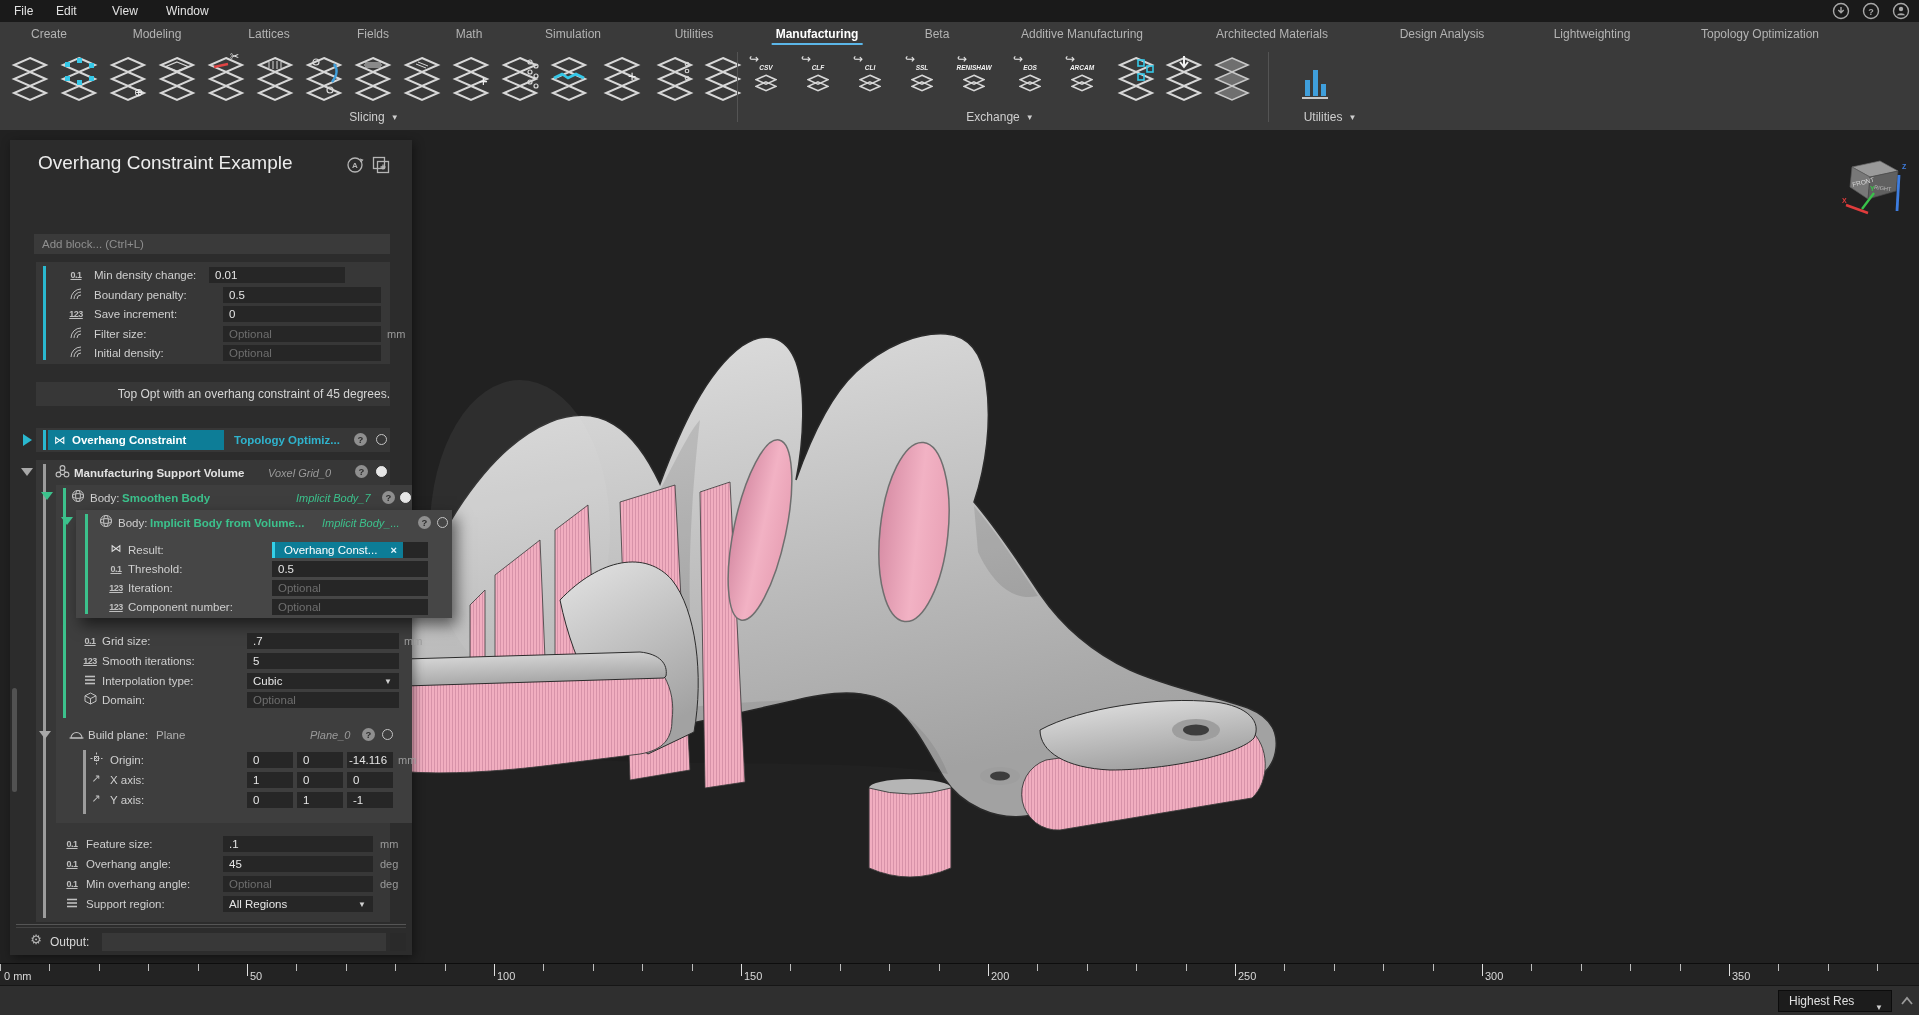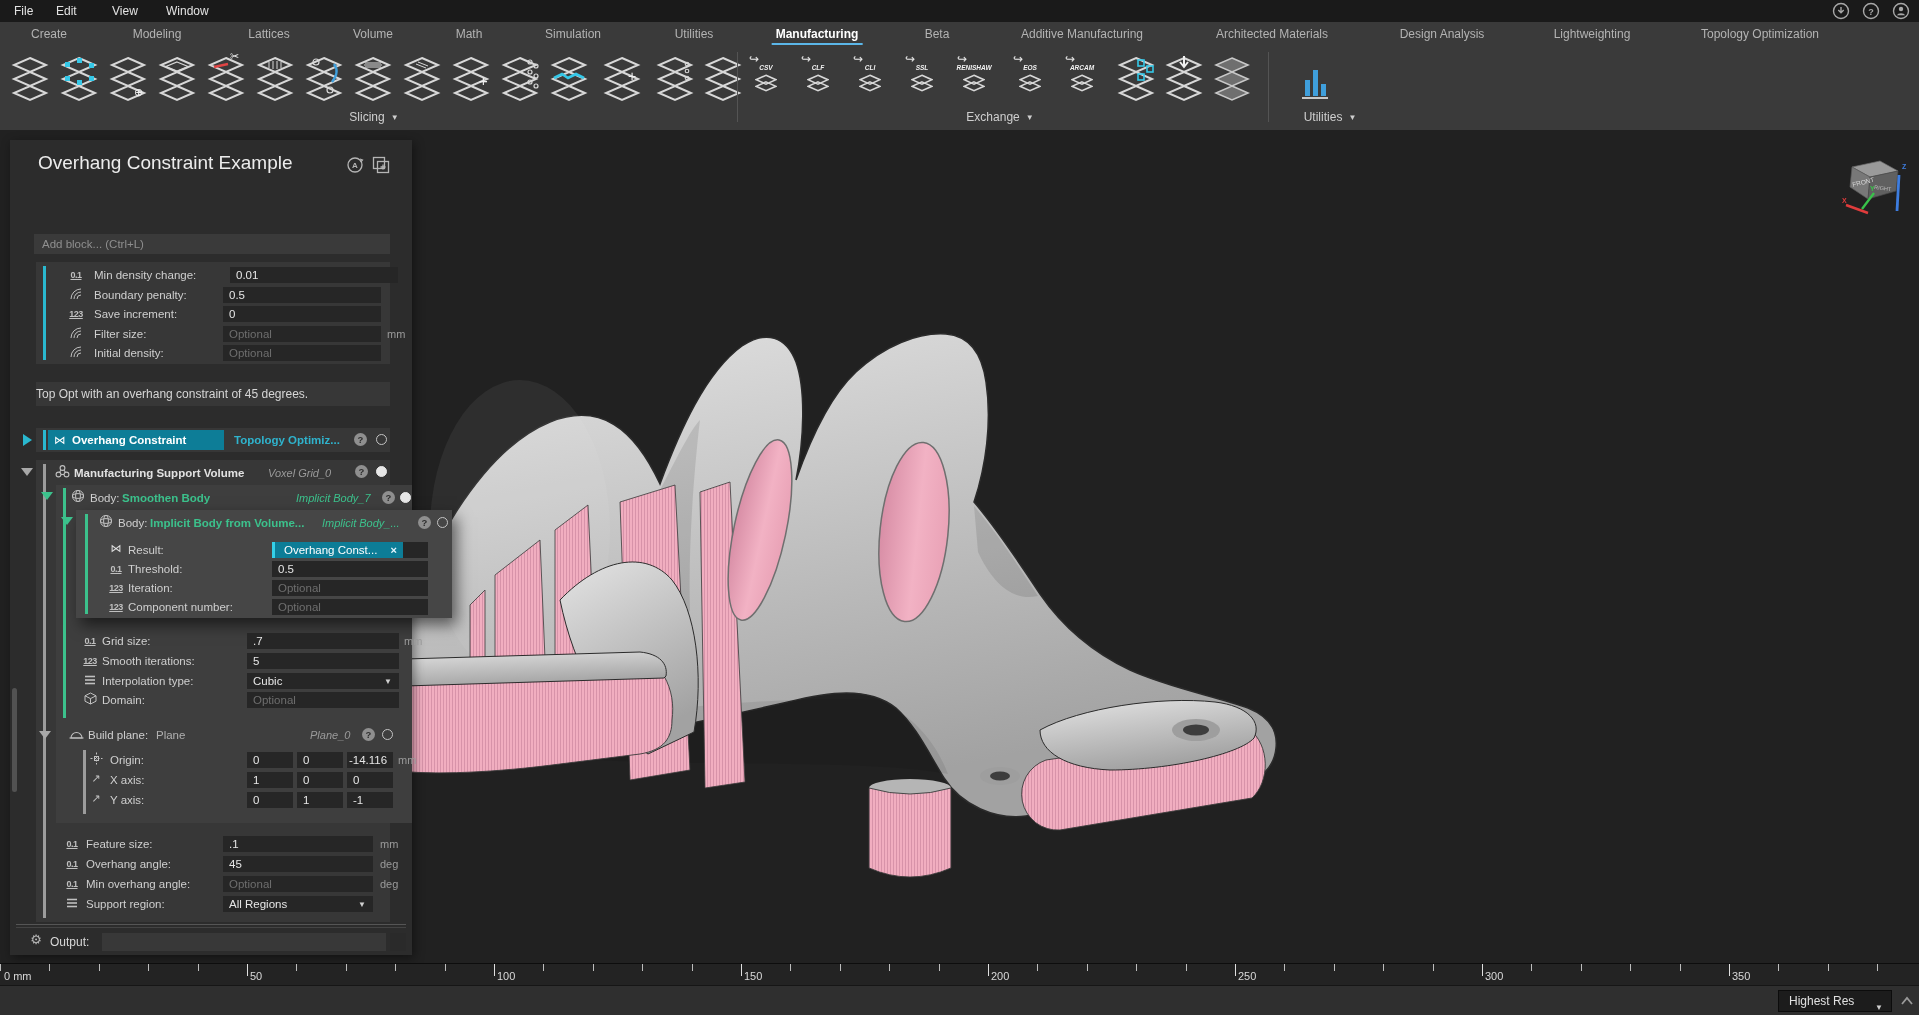--- a/index.html
+++ b/index.html
@@ -60,21 +60,21 @@
   .tri-d { position:absolute; width:0; height:0; border-left:6px solid transparent; border-right:6px solid transparent; border-top:8px solid #a8a8a8; }
   .tri-d.green { border-top-color:#3cc18c; }
   .seltab { position:absolute; background:#0d7d97; color:#ffffff; font-size:11.5px; font-weight:bold; line-height:20px; }
   .alttab { position:absolute; color:#2fb3cd; font-size:11.5px; font-weight:bold; line-height:20px; }
   .chip { position:absolute; height:16px; background:#0d7d97; color:#fff; font-size:11.5px; line-height:16px; }
   .chipbar { position:absolute; left:0; top:0; width:3px; height:16px; background:#35d0e8; }
   .chipx { position:absolute; right:6px; top:0; color:#e8f8ff; font-size:11px; font-weight:bold; }
   .selarrow { position:absolute; font-size:8px; color:#d0d0d0; }
   .divider { position:absolute; height:1px; background:#555; }
   .scrollthumb { position:absolute; left:2px; width:5px; border-radius:3px; background:#525252; }
-  .comment { position:absolute; background:#373737; color:#d6d6d6; font-size:12px; text-align:left; }
+  .comment { position:absolute; background:#373737; color:#d6d6d6; font-size:12px; text-align:right; }
 
   
   .ruler { position:absolute; left:0; top:963px; width:1919px; height:22px; background:#232323; border-top:1px solid #0d0d0d; }
   .ruler::before { content:""; position:absolute; left:0; top:0; right:0; height:7px;
     background:repeating-linear-gradient(90deg,#bdbdbd 0 1px,transparent 1px 49.4px); }
   .rmajor { position:absolute; top:0; }
   .rmajor .tick { position:absolute; left:0; top:0; width:1px; height:12px; background:#e0e0e0; }
   .rmajor .lbl { position:absolute; left:3px; top:6px; font-size:11px; color:#d8d8d8; white-space:nowrap; }
   .statusbar { position:absolute; left:0; top:985px; width:1919px; height:30px; background:#2f2f2f; border-top:1px solid #161616; }
   .resdrop { position:absolute; left:1778px; top:4px; width:114px; height:22px; background:#1c1c1c; border:1px solid #0c0c0c; color:#e0e0e0; font-size:12px; line-height:20px; padding-left:10px; }
@@ -102,21 +102,21 @@
         <circle cx="9" cy="9" r="7.5" fill="none" stroke="#a8a8a8" stroke-width="1.4"></circle>
         <circle cx="9" cy="7" r="2.2" fill="#a8a8a8"></circle>
         <path d="M4.8 13.2 a4.5 3.2 0 0 1 8.4 0 Z" fill="#a8a8a8"></path>
       </svg>
   </div>
 
   <div class="ribbontabs">
     <span class="rtab" style="left:49px">Create</span>
     <span class="rtab" style="left:157px">Modeling</span>
     <span class="rtab" style="left:269px">Lattices</span>
-    <span class="rtab" style="left:373px">Volume</span>
+    <span class="rtab" style="left:373px">Fields</span>
     <span class="rtab" style="left:469px">Math</span>
     <span class="rtab" style="left:573px">Simulation</span>
     <span class="rtab" style="left:694px">Utilities</span>
     <span class="rtab active" style="left:817px">Manufacturing</span>
     <span class="rtab" style="left:937px">Beta</span>
     <span class="rtab" style="left:1082px">Additive Manufacturing</span>
     <span class="rtab" style="left:1272px">Architected Materials</span>
     <span class="rtab" style="left:1442px">Design Analysis</span>
     <span class="rtab" style="left:1592px">Lightweighting</span>
     <span class="rtab" style="left:1760px">Topology Optimization</span>
@@ -440,21 +440,21 @@
         <rect x="5.5" y="5.5" width="11" height="11" fill="none" stroke="#b5b5b5" stroke-width="1.3"></rect>
         <path d="M11 8.5 v5 M8.5 11 h5" stroke="#b5b5b5" stroke-width="1.3"></path>
       </svg>
     <div class="addblock">Add block... (Ctrl+L)</div>
 
     <div class="block" style="left:26px;top:122px;width:354px;height:102px"></div>
     <div class="vbar" style="left:33px;top:126px;height:94px;background:#2ab8cf"></div>
 
     <span class="picon num" style="left:56px;top:129px">0.1</span>
     <span class="prow-label" style="left:84px;top:127px">Min density change:</span>
-    <div class="f" style="left:220px;top:127px;width:168px">0.01</div>
+    <div class="f" style="left:199px;top:127px;width:136px">0.01</div>
 
     <span class="picon" style="left:56px;top:147px"><svg width="12" height="12" viewBox="0 0 12 12">
           <g fill="none" stroke="#c0c0c0" stroke-width="1">
             <path d="M1,11 A10,10 0 0 1 11,1"></path>
             <path d="M4,11 A7,7 0 0 1 11,4"></path>
             <path d="M7,11 A4,4 0 0 1 11,7"></path>
           </g>
         </svg></span>
     <span class="prow-label" style="left:84px;top:147px">Boundary penalty:</span>
     <div class="f" style="left:213px;top:147px;width:158px">0.5</div>

